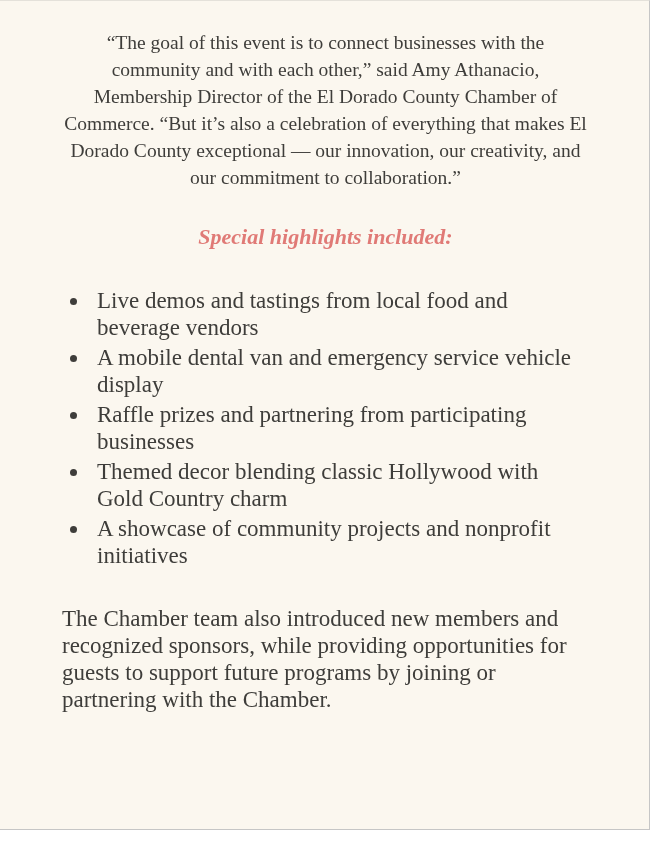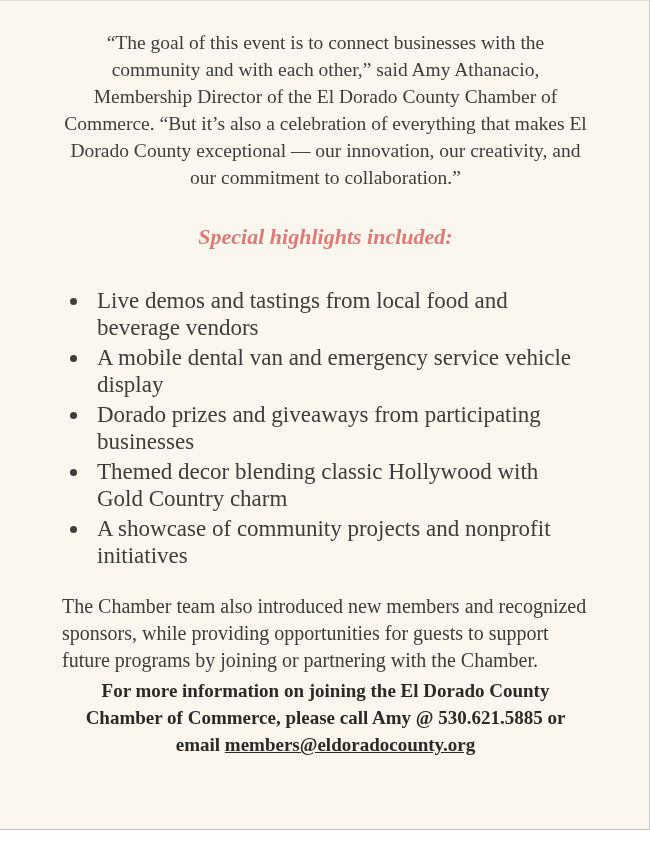--- a/index.html
+++ b/index.html
@@ -38,22 +38,22 @@
     margin: 37px 0 0 0;
     padding-left: 28px;
     font-size: 23px;
     line-height: 27px;
   }
   ul.highlights li {
     padding-left: 7px;
     margin-bottom: 3px;
   }
   .body-text {
-    margin-top: 24px;
-    font-size: 20px;
+    margin-top: 36px;
+    font-size: 23px;
     line-height: 27px;
   }
   .body-text p { margin: 0; }
   .footer {
     margin-top: 3px;
     text-align: center;
     font-weight: bold;
     font-size: 19px;
     line-height: 27px;
     color: #2b2a27;
@@ -71,26 +71,23 @@
 
   <p class="quote">“The goal of this event is to connect businesses with the community and with each other,” said Amy Athanacio, Membership Director of the El Dorado County Chamber of Commerce. “But it’s also a celebration of everything that makes El Dorado County exceptional — our innovation, our creativity, and our commitment to collaboration.”</p>
 
   <div class="heading-wrap">
     <span class="heading">Special highlights included:</span>
   </div>
 
   <ul class="highlights">
     <li>Live demos and tastings from local food and beverage vendors</li>
     <li>A mobile dental van and emergency service vehicle display</li>
-    <li>Dorado prizes and giveaways from participating businesses</li>
+    <li>Raffle prizes and partnering from participating businesses</li>
     <li>Themed decor blending classic Hollywood with Gold Country charm</li>
     <li>A showcase of community projects and nonprofit initiatives</li>
   </ul>
 
   <div class="body-text">
     <p>The Chamber team also introduced new members and recognized sponsors, while providing opportunities for guests to support future programs by joining or partnering with the Chamber.</p>
   </div>
 
-  <div class="footer">
-    <span>For more information on joining the El Dorado County Chamber of Commerce, please call Amy @ 530.621.5885 or email </span><span class="email">members@eldoradocounty.org</span>
-  </div>
 
 </div>
 
 </body></html>

